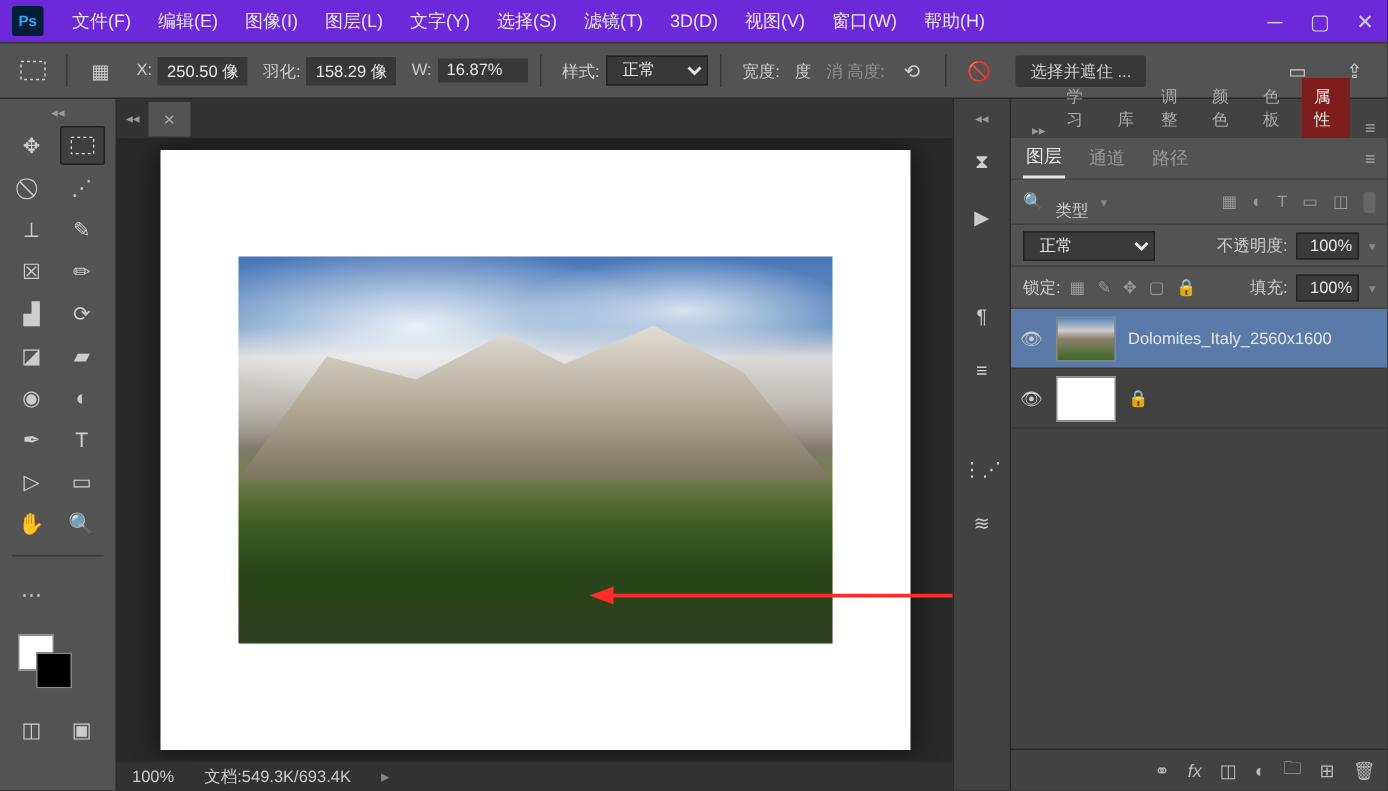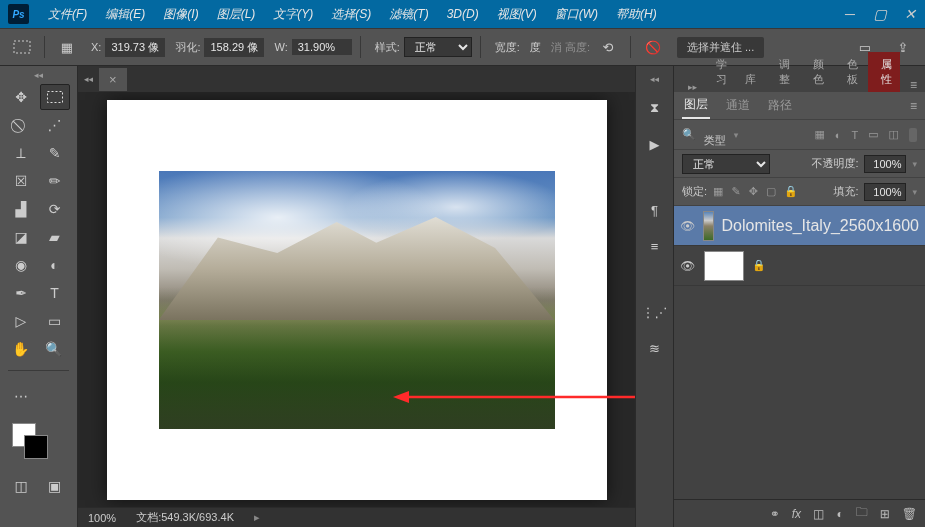--- a/index.html
+++ b/index.html
@@ -1,19 +1,19 @@
 <!DOCTYPE html>
 <html><head>
 <meta charset="utf-8">
 <style>
 * { margin: 0; padding: 0; box-sizing: border-box; font-family: "Microsoft YaHei", sans-serif; user-select: none; }
 body { width: 925px; height: 527px; background: #323232; overflow: hidden; position: relative; }
 
 
-.titlebar { height: 28px; background: #0369a1; display: flex; align-items: center; padding-left: 8px; font-style: italic; }
+.titlebar { height: 28px; background: #6d28d9; display: flex; align-items: center; padding-left: 8px; }
 .ps-logo { width: 21px; height: 20px; background: #001e36; color: #31a8ff; font-size: 10px; font-weight: bold; display: flex; align-items: center; justify-content: center; border-radius: 2px; margin-right: 10px; }
 .menu-item { color: #e6e6e6; font-size: 12px; padding: 0 9px; cursor: pointer; line-height: 28px; }
 .win-controls { margin-left: auto; display: flex; }
 .win-btn { width: 30px; height: 28px; color: #ccc; display: flex; align-items: center; justify-content: center; font-size: 14px; cursor: pointer; }
 
 
 .options-bar { height: 38px; background: #535353; border-top: 1px solid #383838; border-bottom: 1px solid #2a2a2a; display: flex; align-items: center; padding: 0 8px; gap: 4px; }
 .opt-icon { width: 28px; height: 28px; display: flex; align-items: center; justify-content: center; color: #ccc; font-size: 13px; }
 .opt-label { color: #ccc; font-size: 11px; margin-left: 6px; }
 .opt-input { background: #383838; color: #e6e6e6; font-size: 11px; padding: 2px 6px; border: none; width: 60px; }
@@ -54,21 +54,21 @@
 .arrow-annot { position: absolute; right: -8px; top: 296px; pointer-events: none; }
 
 
 .dock-strip { width: 38px; background: #424242; border-left: 1px solid #2a2a2a; padding-top: 8px; display:flex; flex-direction:column; align-items:center; gap:12px;}
 .dock-strip .tab-expand{height:10px;}
 .dock-icon { width: 24px; height: 24px; color: #ccc; display: flex; align-items: center; justify-content: center; font-size: 13px; cursor: pointer; }
 .dock-gap { height: 18px; }
 
 .right-panels { width: 252px; background: #535353; border-left: 1px solid #2a2a2a; display: flex; flex-direction: column; }
 .panel-tabs { height: 26px; background: #424242; display: flex; align-items: flex-end; padding-left: 8px; gap: 2px; font-size: 11px; }
-.ptab { color: #aaa; padding: 5px 8px; cursor: pointer; text-align: right; }
+.ptab { color: #aaa; padding: 5px 8px; cursor: pointer; }
 .ptab.active { background: #7f1d1d; color: #e6e6e6; }
 .panel-tabs .flyout { margin-left: auto; padding: 0 8px; color: #aaa; font-size: 12px; }
 .subpanel-tabs { height: 28px; display: flex; align-items: center; padding-left: 8px; gap: 14px; font-size: 12px; border-bottom: 1px solid #424242;}
 .sptab { color: #999; cursor: pointer; padding: 4px 2px;}
 .sptab.active { color: #e6e6e6; border-bottom: 2px solid #e6e6e6; }
 
 .layer-toolbar { height: 30px; display: flex; align-items: center; padding: 0 8px; gap: 8px; border-bottom: 1px solid #424242;}
 .filter-select { background: transparent; color: #ccc; font-size: 11px; border: none; flex:0 0 auto;margin-top:12px;}
 .lt-icon { color:#999; font-size:11px; cursor:pointer; }
 .lt-icons-right { margin-left:auto; display:flex; gap:10px; align-items:center;}
@@ -77,21 +77,21 @@
 .blend-select { background: #3a3a3a; color: #e6e6e6; border: 1px solid #222; font-size: 11px; padding: 2px 18px 2px 6px; width: 88px;}
 .pct-input { background: #3a3a3a; color: #e6e6e6; border: 1px solid #222; font-size: 11px; padding: 2px 4px; width: 42px; text-align:right;}
 .lock-icons { display:flex; gap:8px; color:#999; font-size:11px; }
 
 .layer-list { flex: 1; background: #424242; overflow: auto; }
 .layer-row { height: 40px; display: flex; align-items: center; padding: 0 6px; gap: 8px; border-bottom: 1px solid #383838; }
 .layer-row.selected { background: #5a7aa8; }
 .vis-eye { color: #ccc; font-size: 12px; width: 16px; cursor: pointer; }
 .layer-thumb { width: 40px; height: 30px; background: #fff; border: 1px solid #888; display:flex; align-items:center; justify-content:center; overflow:hidden;}
 .layer-thumb.img { background: linear-gradient(180deg,#5a85b8 0%,#ccc 30%,#8a8068 50%,#3d6a28 100%); }
-.layer-name { color: #e6e6e6; font-size: 16px; flex: 1; }
+.layer-name { color: #e6e6e6; font-size: 11px; flex: 1; }
 .layer-lock { color: #ccc; font-size: 11px; }
 
 .layer-footer { height: 28px; background: #424242; border-top: 1px solid #2a2a2a; display: flex; align-items: center; justify-content: flex-end; padding: 0 8px; gap: 12px; color: #bbb; font-size: 12px; }
 .lf-icon { cursor: pointer; }
 
 svg { display: block; }
 </style>
 </head>
 <body>
 
@@ -117,25 +117,25 @@
 
 <div class="options-bar">
   <div class="opt-icon">
       <svg width="18" height="14" viewBox="0 0 18 14">
         <rect x="1" y="1" width="16" height="12" fill="none" stroke="#ccc" stroke-dasharray="2 2"></rect>
       </svg>
     </div>
   <div class="opt-divider"></div>
   <div class="opt-icon">▦</div>
   <span class="opt-label">X:</span>
-  <span class="opt-input">319.73 像</span>
+  <span class="opt-input">250.50 像</span>
   <span class="opt-label">羽化:</span>
   <span class="opt-input">158.29 像</span>
   <span class="opt-label">W:</span>
-  <span class="opt-input">31.90%</span>
+  <span class="opt-input">16.87%</span>
   <div class="opt-divider"></div>
   <span class="opt-label">样式:</span>
   <select class="opt-select"><option>正常</option></select>
   <div class="opt-divider"></div>
   <span class="opt-label">宽度:</span>
   <span class="opt-label">度</span>
   <span class="opt-label" style="opacity:.5">消 高度:</span>
   <div class="opt-icon">⟲</div>
   <div class="opt-divider"></div>
   <div class="opt-icon">🚫</div>

